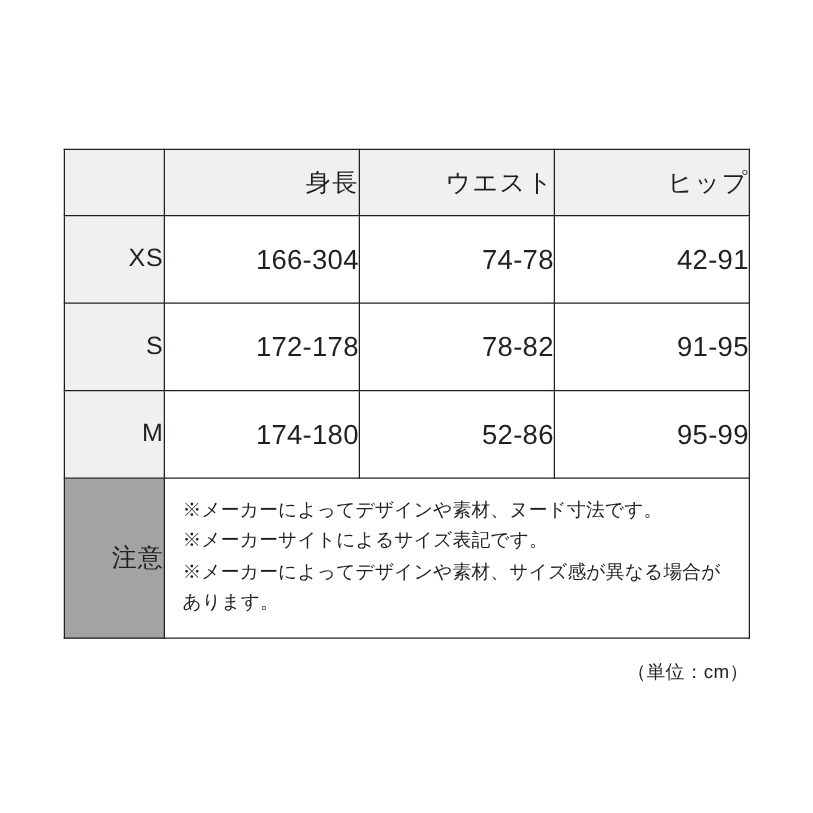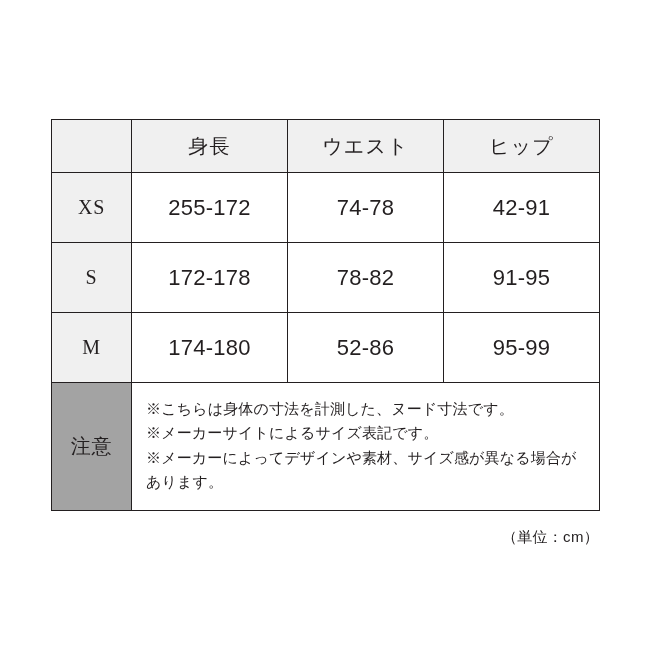--- a/index.html
+++ b/index.html
@@ -28,21 +28,21 @@
   }
   table.size-table {
     border-collapse: collapse;
     width: 548px;
     table-layout: fixed;
   }
   table.size-table td,
   table.size-table th {
     border: 1px solid #231f20;
     padding: 0;
-    text-align: center;
+    text-align: right;
     vertical-align: middle;
     font-weight: normal;
   }
   col.c-label { width: 80px; }
   col.c-col   { width: 156px; }
 
   thead td, thead th {
     background: #f0f0f0;
     height: 52px;
     font-size: 20px;
@@ -53,21 +53,20 @@
   }
   tbody tr.data-row td {
     height: 69px;
     font-size: 22px;
     letter-spacing: 0.01em;
   }
   tbody tr.data-row td.row-label {
     background: #f0f0f0;
     font-size: 20px;
     letter-spacing: 0.04em;
-    font-family: Liberation Serif, serif;
   }
   tbody tr.data-row td.val {
     background: #ffffff;
   }
   tr.note-row td.note-label {
     background: #a3a3a3;
     font-size: 20px;
     letter-spacing: 0.04em;
     width: 80px;
   }
@@ -110,40 +109,40 @@
         <tr>
           <td class="corner"></td>
           <th>身長</th>
           <th>ウエスト</th>
           <th>ヒップ</th>
         </tr>
       </thead>
       <tbody>
         <tr class="data-row">
           <td class="row-label">XS</td>
-          <td class="val">255-172</td>
+          <td class="val">166-304</td>
           <td class="val">74-78</td>
           <td class="val">42-91</td>
         </tr>
         <tr class="data-row">
           <td class="row-label">S</td>
           <td class="val">172-178</td>
           <td class="val">78-82</td>
           <td class="val">91-95</td>
         </tr>
         <tr class="data-row">
           <td class="row-label">M</td>
           <td class="val">174-180</td>
           <td class="val">52-86</td>
           <td class="val">95-99</td>
         </tr>
         <tr class="note-row">
           <td class="note-label">注意</td>
           <td class="note-body" colspan="3">
-            <span class="note-line">※こちらは身体の寸法を計測した、ヌード寸法です。</span>
+            <span class="note-line">※メーカーによってデザインや素材、ヌード寸法です。</span>
             <span class="note-line">※メーカーサイトによるサイズ表記です。</span>
             <span class="note-line">※メーカーによってデザインや素材、サイズ感が異なる場合が</span>
             <span class="note-line">あります。</span>
           </td>
         </tr>
       </tbody>
     </table>
   </div>
 
   <div class="unit">（単位：cm）</div>

